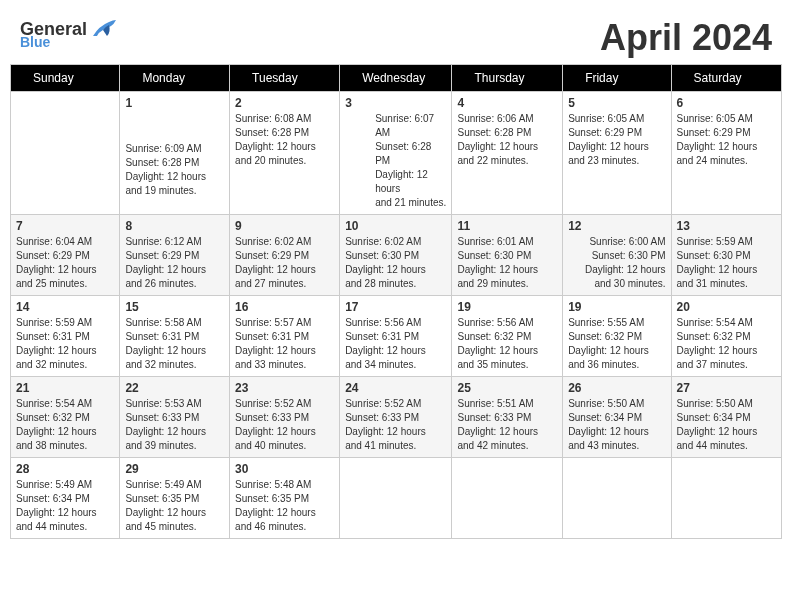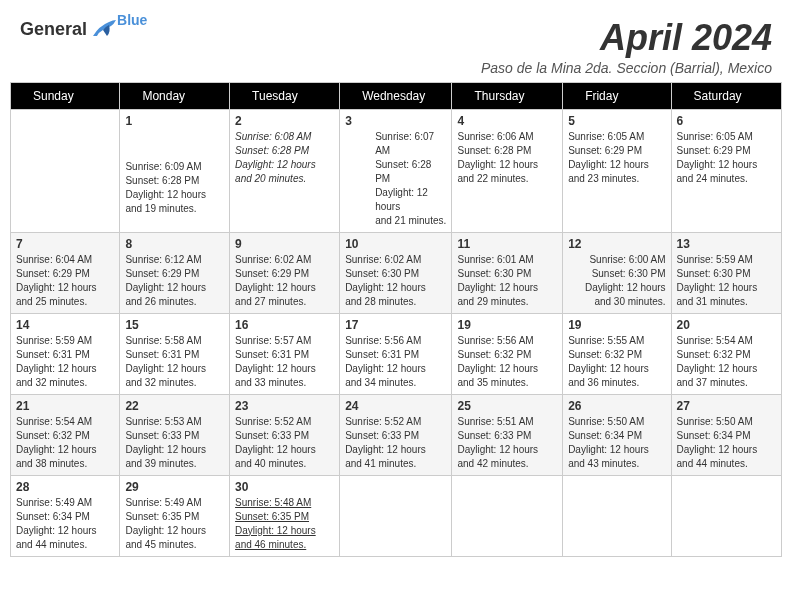--- a/index.html
+++ b/index.html
@@ -31,21 +31,20 @@
       font-weight: bold;
       color: #4a90d9;
     }
     .logo-icon {
       width: 28px;
       height: 22px;
       margin-left: 2px;
     }
     .title-block {
       text-align: right;
-      font-style: italic;
     }
     .month-title {
       font-size: 36px;
       font-weight: bold;
       color: #333;
       line-height: 1.1;
     }
     .location-title {
       font-size: 14px;
       color: #555;
@@ -89,34 +88,33 @@
       background: #f9f9f9;
     }
     .row-even td { background: #fff; }
     .row-odd td { background: #f5f5f5; }
   </style>
 </head>
 <body>
 
 <div class="header-area">
   <div class="logo">
-    <div style="display:flex;flex-direction:row;align-items:flex-start;">
+    <div style="display:flex;flex-direction:column;align-items:flex-start;">
       <div style="display:flex;align-items:center;">
         <span class="logo-text-general">General</span>
         <svg class="logo-icon" viewBox="0 0 28 22" fill="none" xmlns="http://www.w3.org/2000/svg">
           <path d="M4 18 Q10 8 20 4 Q24 2 27 2 Q25 6 22 8 Q18 10 14 12 Q10 14 8 18 Z" fill="#4a90d9"></path>
           <path d="M14 12 Q16 9 20 7 Q22 14 18 18 Q16 15 14 12 Z" fill="#2a5fa0"></path>
         </svg>
       </div>
       <span class="logo-text-blue" style="margin-top:-6px;">Blue</span>
     </div>
   </div>
   <div class="title-block">
     <div class="month-title">April 2024</div>
-    <div class="location-title">Paso de la Mina 2da. Seccion (Barrial), Mexico</div>
   </div>
 </div>
 
 <table class="calendar">
   <thead>
     <tr>
     <th>Sunday</th>
         <th>Monday</th>
         <th>Tuesday</th>
         <th>Wednesday</th>
@@ -130,21 +128,21 @@
         <td class="empty-cell"></td>
         <td>
           <span class="day-num">1</span>
           <div class="day-info" style="white-space: pre-line; margin-top: 32px;">Sunrise: 6:09 AM
 Sunset: 6:28 PM
 Daylight: 12 hours
 and 19 minutes.</div>
         </td>
         <td>
           <span class="day-num">2</span>
-          <div class="day-info" style="white-space: pre-line; font-style: italic;">Sunrise: 6:08 AM
+          <div class="day-info" style="white-space: pre-line;">Sunrise: 6:08 AM
 Sunset: 6:28 PM
 Daylight: 12 hours
 and 20 minutes.</div>
         </td>
         <td>
           <span class="day-num">3</span>
           <div class="day-info" style="white-space: pre-line; margin-left: 30px;">Sunrise: 6:07 AM
 Sunset: 6:28 PM
 Daylight: 12 hours
 and 21 minutes.</div>
@@ -334,21 +332,21 @@
         </td>
         <td>
           <span class="day-num">29</span>
           <div class="day-info" style="white-space: pre-line;">Sunrise: 5:49 AM
 Sunset: 6:35 PM
 Daylight: 12 hours
 and 45 minutes.</div>
         </td>
         <td>
           <span class="day-num">30</span>
-          <div class="day-info" style="white-space: pre-line; text-decoration: underline;">Sunrise: 5:48 AM
+          <div class="day-info" style="white-space: pre-line;">Sunrise: 5:48 AM
 Sunset: 6:35 PM
 Daylight: 12 hours
 and 46 minutes.</div>
         </td>
         <td class="empty-cell"></td>
         <td class="empty-cell"></td>
         <td class="empty-cell"></td>
         <td class="empty-cell"></td>
       </tr>
     </tbody>

